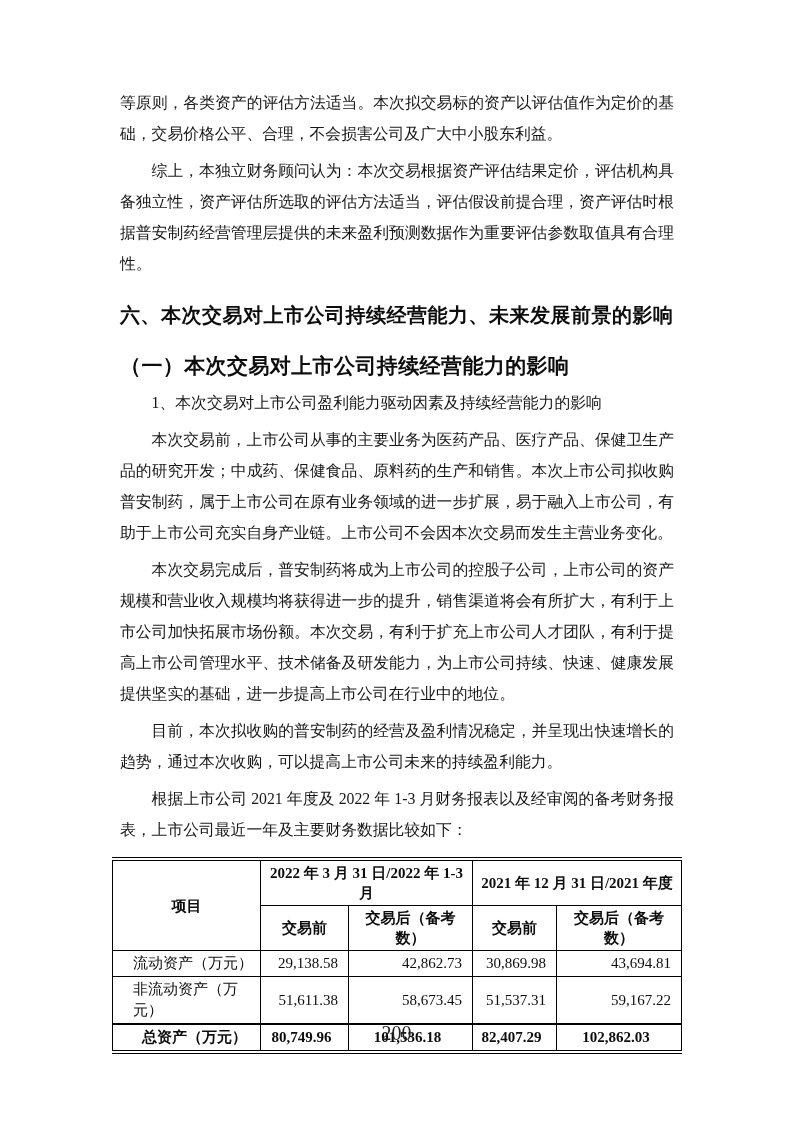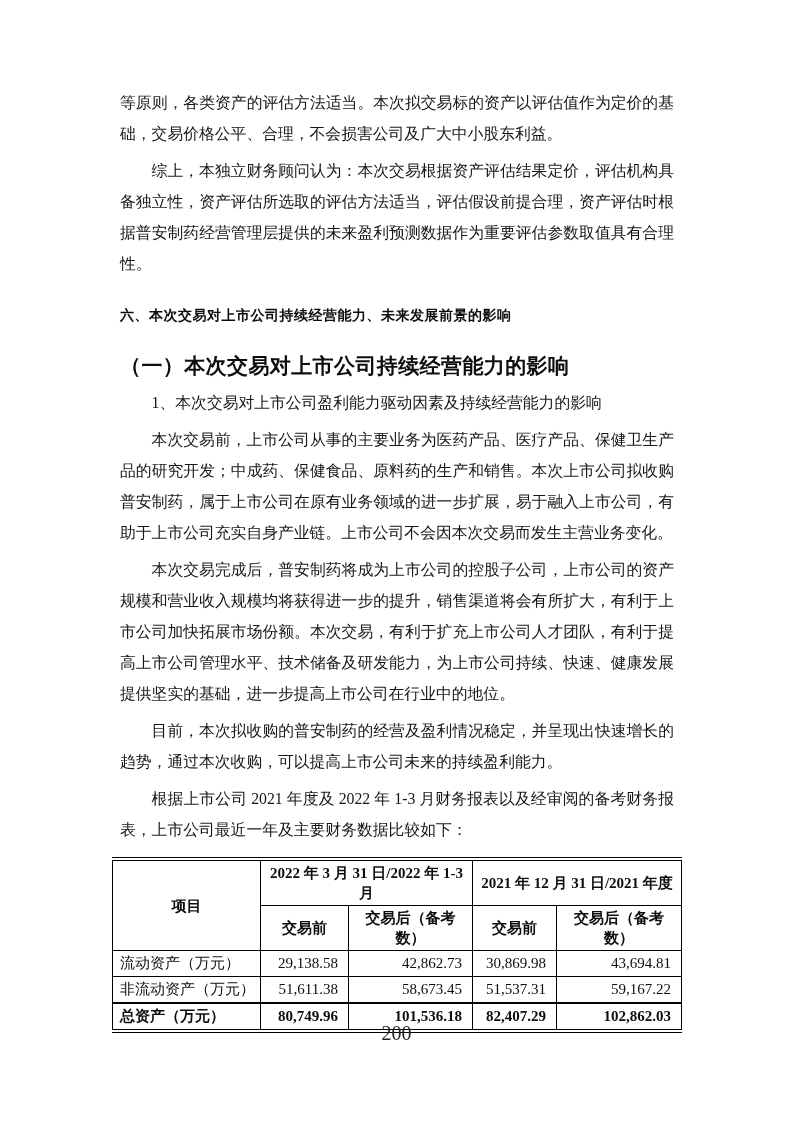--- a/index.html
+++ b/index.html
@@ -9,21 +9,21 @@
     font-family:"Liberation Serif","DejaVu Serif",serif;
     font-size:15.8px;color:#161616;margin:0 auto;overflow:hidden;
   }
   p.body{
     margin:0 0 6px 0;line-height:31px;text-align:justify;text-justify:inter-character;
     text-indent:2em;word-break:break-all;
   }
   p.noindent{text-indent:0;}
   h1.sec{
     font-family:"Liberation Sans","DejaVu Sans",sans-serif;
-    font-size:14px;letter-spacing:0.5px;line-height:28px;
+    font-size:20px;letter-spacing:0.5px;line-height:28px;
     font-weight:700;color:#0d0d0d;margin:22px 0 0 0;
   }
   h2.subsec{
     font-family:"Liberation Sans","DejaVu Sans",sans-serif;
     font-size:21px;letter-spacing:0.4px;line-height:26px;
     font-weight:700;color:#0d0d0d;margin:24px 0 0 0;
   }
   p.item-title{margin:8px 0 6px 0;line-height:31px;text-indent:2em;}
   table.fin{
     border-collapse:collapse;table-layout:fixed;
@@ -33,23 +33,23 @@
     font-size:15px;color:#0d0d0d;
   }
   table.fin th{
     font-family:"Liberation Serif",sans-serif;font-weight:700;
     border:1px solid #000;padding:2px 4px;text-align:center;line-height:20px;
   }
   table.fin td{
     border:1px solid #000;padding:2px 4px;line-height:21px;
     font-family:"Liberation Serif","DejaVu Serif",serif;
   }
-  table.fin td.item{text-align:left;padding-left:7px;}
+  table.fin td.item{text-align:left;padding-left:20px;}
   table.fin td.num{text-align:right;padding-right:10px;}
-  table.fin tr.total td{border-top:2.5px solid #000;font-weight:700;}
+  table.fin tr.total td{border-top:2.5px solid #000;font-weight:700;text-align:center;}
   .footer{
     position:absolute;left:0;right:0;top:1022px;text-align:center;
     font-size:20px;color:#222;font-family:"Liberation Serif",serif;
   }
 </style>
 </head>
 <body>
 
 <div class="page">
 

